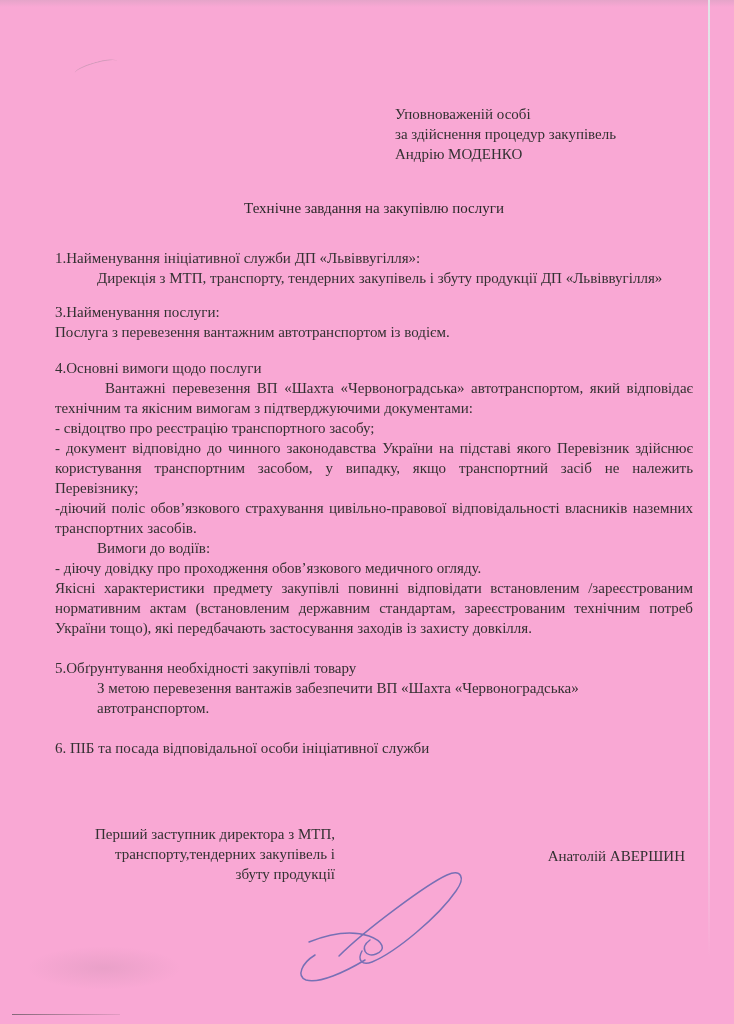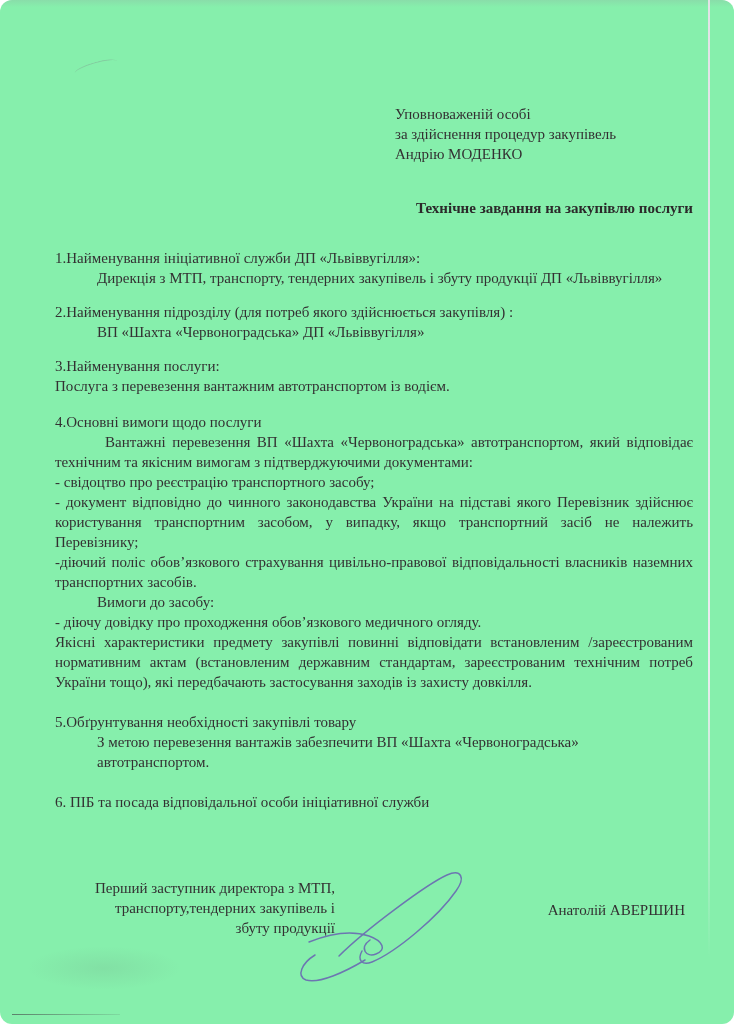--- a/index.html
+++ b/index.html
@@ -1,40 +1,39 @@
 <!DOCTYPE html>
 <html><head>
 <meta charset="utf-8">
 <style>
   html,body{margin:0;padding:0;}
   .page{
     position:relative;
     width:734px;height:1024px;
-    background:#86efac;
+    background:#f9a8d4;
     overflow:hidden;
     font-family:"Liberation Serif","DejaVu Serif",serif;
     color:#333132;
     font-size:15px;
     line-height:20px;
-    border-radius:12px;
   }
   .content{
     position:absolute;
     left:55px;top:0;
     width:638px;
   }
   .recipient{
     margin-left:340px;
     padding-top:104px;
   }
   .recipient p{margin:0;}
   .doc-title{
     margin:34px 0 0 0;
-    text-align:right;
-    font-weight:bold;
+    text-align:center;
+    font-weight:normal;
     color:#2b292a;
   }
   .section{margin-top:14px;}
   .section.first{margin-top:30px;}
   .section.s4{margin-top:16px;}
   .section.s5{margin-top:20px;}
   .section.s6{margin-top:20px;}
   .section p{margin:0;}
   .indent{padding-left:42px;}
   .justify{text-align:justify;}
@@ -103,37 +102,33 @@
       <p>Андрію МОДЕНКО</p>
     </div>
 
     <p class="doc-title">Технічне завдання на закупівлю послуги</p>
 
     <div class="section first">
       <p>1.Найменування ініціативної служби ДП «Львіввугілля»:</p>
       <p class="indent">Дирекція з МТП, транспорту, тендерних закупівель і збуту продукції  ДП «Львіввугілля»</p>
     </div>
 
-    <div class="section">
-      <p>2.Найменування  підрозділу  (для потреб якого здійснюється закупівля) :</p>
-      <p class="indent">ВП «Шахта «Червоноградська» ДП «Львіввугілля»</p>
-    </div>
 
     <div class="section">
       <p>3.Найменування  послуги:</p>
       <p>Послуга з перевезення вантажним автотранспортом із водієм.</p>
     </div>
 
     <div class="section s4">
       <p>4.Основні вимоги щодо послуги</p>
       <p class="first-indent">Вантажні перевезення  ВП «Шахта «Червоноградська»  автотранспортом, який відповідає технічним та якісним вимогам з підтверджуючими документами:</p>
       <p class="justify">- свідоцтво про реєстрацію транспортного засобу;</p>
       <p class="justify">- документ відповідно до чинного законодавства України на підставі якого Перевізник здійснює користування транспортним засобом, у випадку, якщо транспортний засіб не належить Перевізнику;</p>
       <p class="justify">-діючий поліс обов’язкового страхування цивільно-правової відповідальності власників наземних транспортних засобів.</p>
-      <p class="indent">Вимоги до засобу:</p>
+      <p class="indent">Вимоги до водіїв:</p>
       <p>- діючу довідку про проходження обов’язкового медичного огляду.</p>
       <p class="justify">Якісні характеристики предмету закупівлі повинні відповідати встановленим /зареєстрованим нормативним актам (встановленим державним стандартам, зареєстрованим технічним потреб України тощо), які передбачають застосування заходів із захисту довкілля.</p>
     </div>
 
     <div class="section s5">
       <p>5.Обґрунтування необхідності закупівлі товару</p>
       <p class="indent">З метою  перевезення вантажів забезпечити ВП «Шахта «Червоноградська»  автотранспортом.</p>
     </div>
 
     <div class="section s6">

